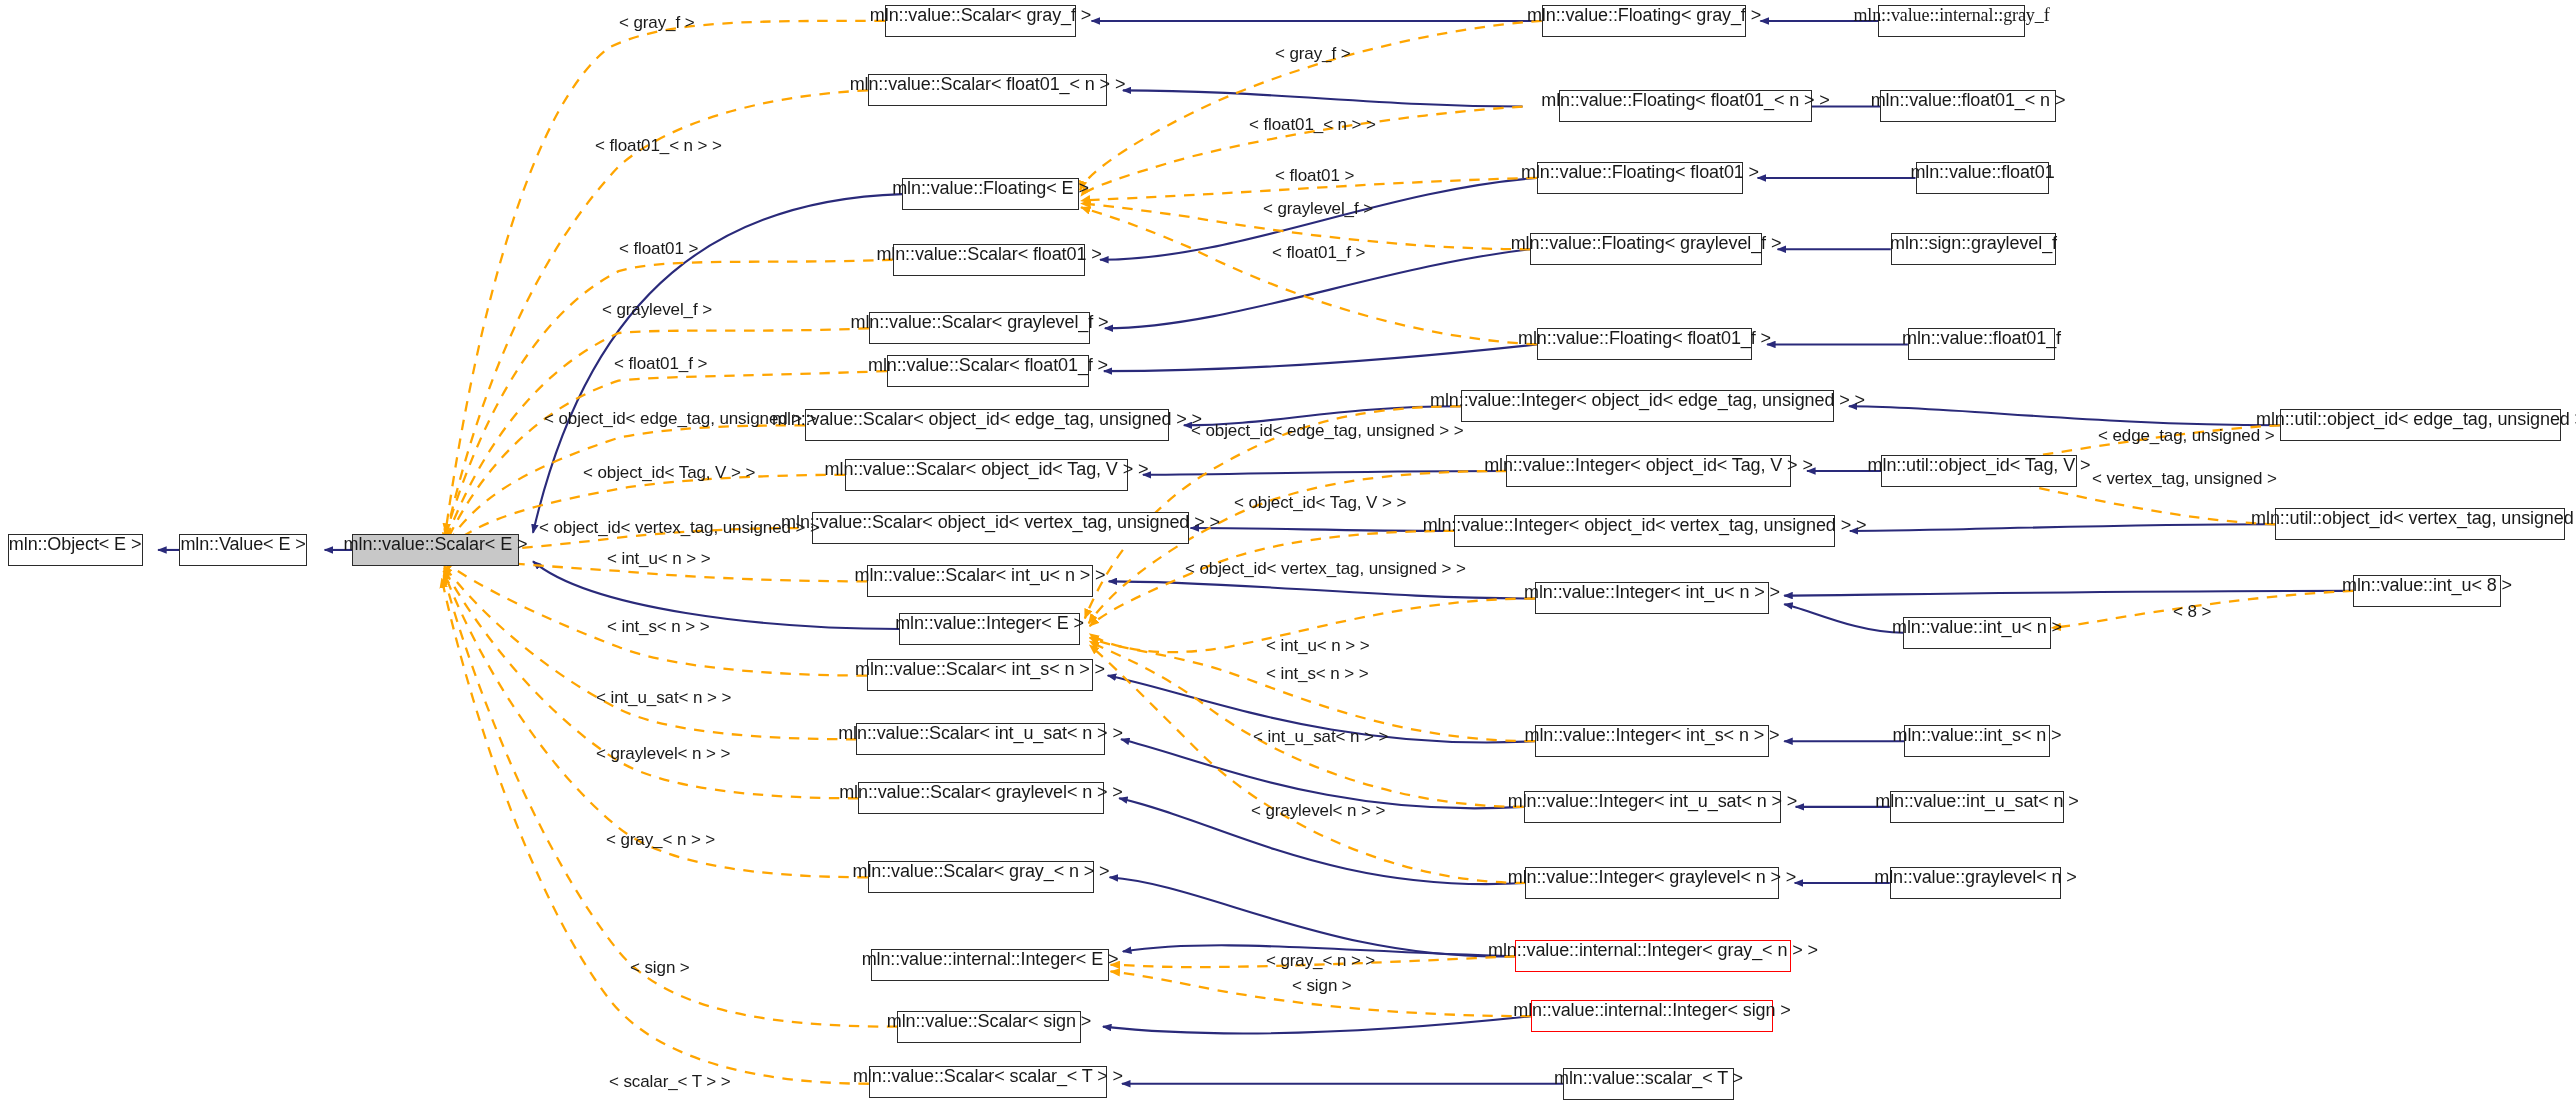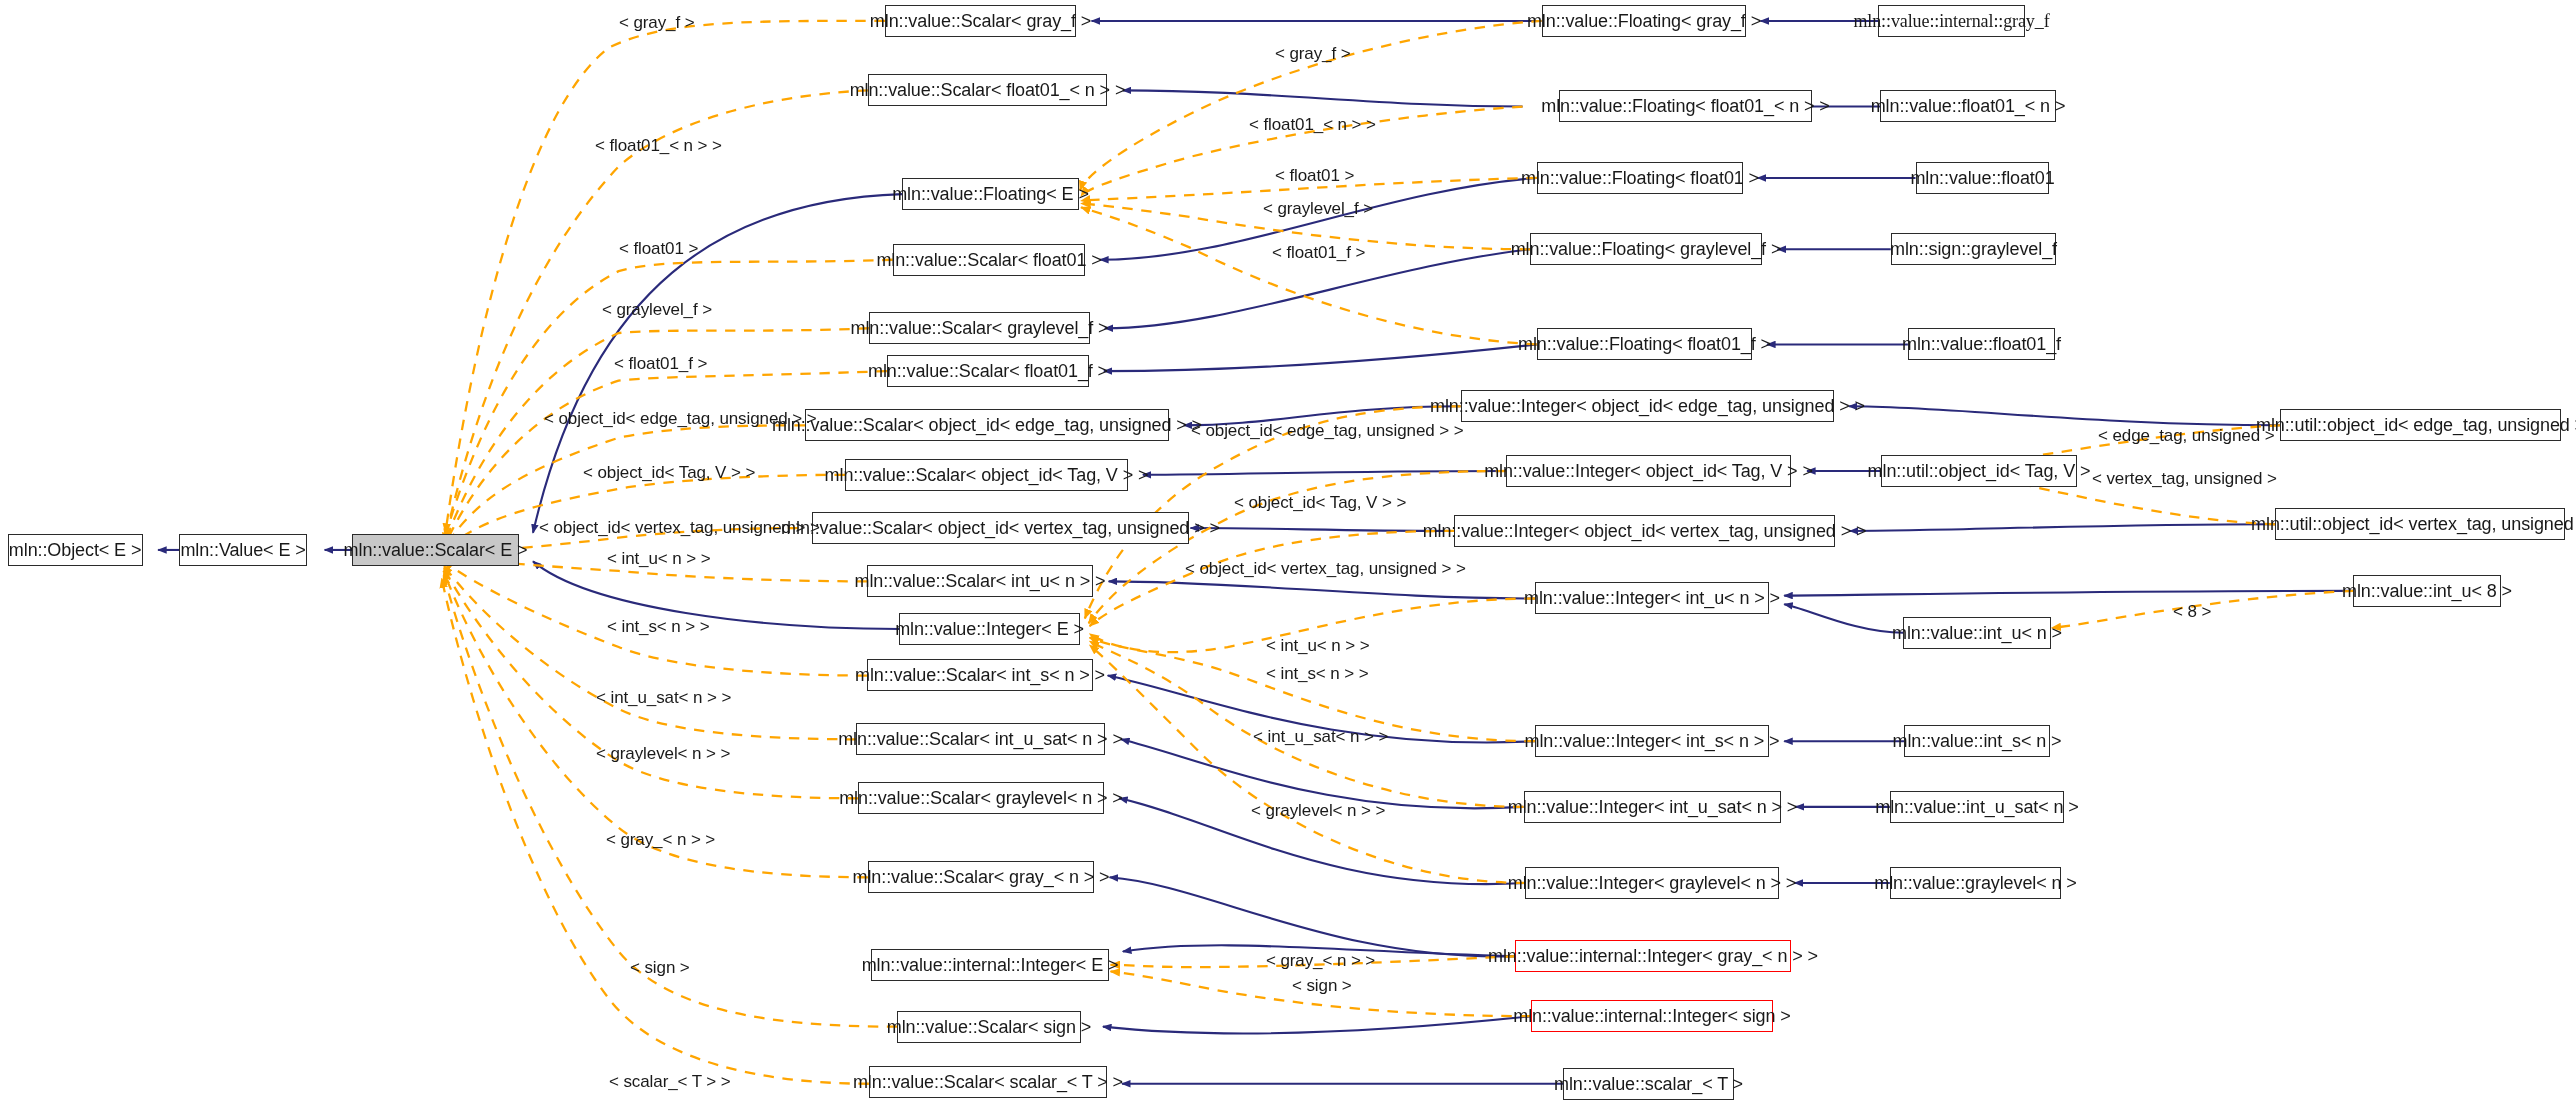--- a/index.html
+++ b/index.html
@@ -25,21 +25,21 @@
   .node {
     position: absolute;
     box-sizing: border-box;
     background: #ffffff;
     border: 1.5px solid #404040;
     color: #191919;
     font-size: 18px;
     line-height: 1;
     white-space: nowrap;
     display: flex;
-    align-items: center;
+    align-items: flex-start;
     justify-content: center;
     padding: 0 8.6px;
     height: 32px;
     letter-spacing: -0.1px;
   }
   .node.thin { border-width: 1.2px; border-color: #2b2b2b; }
   .node.current {
     background: #c8c8c8;
     border: 1.7px solid #2b2b2b;
     font-weight: normal;

